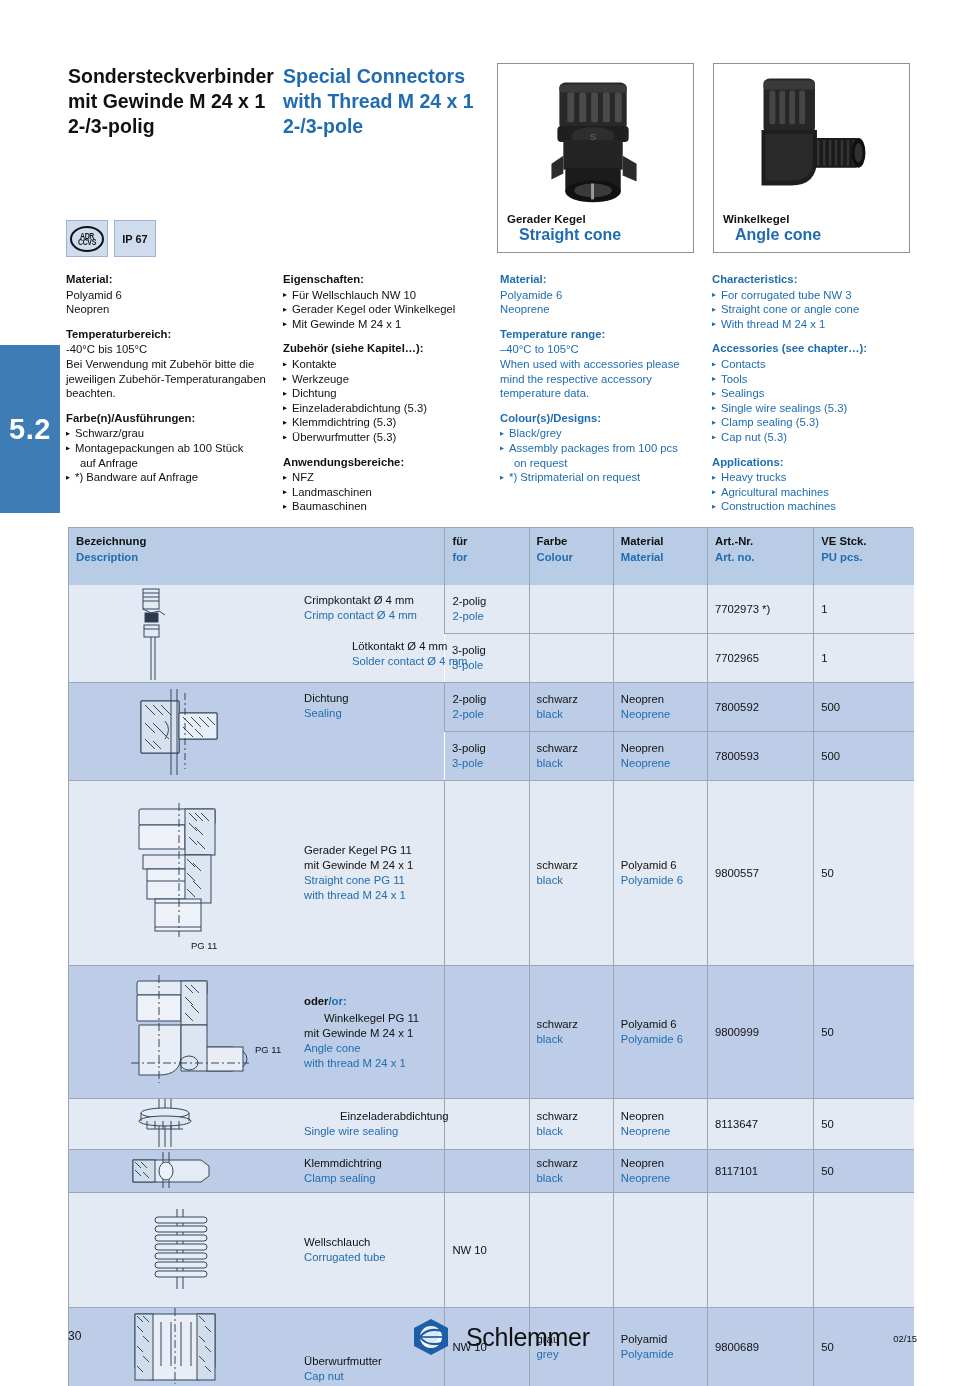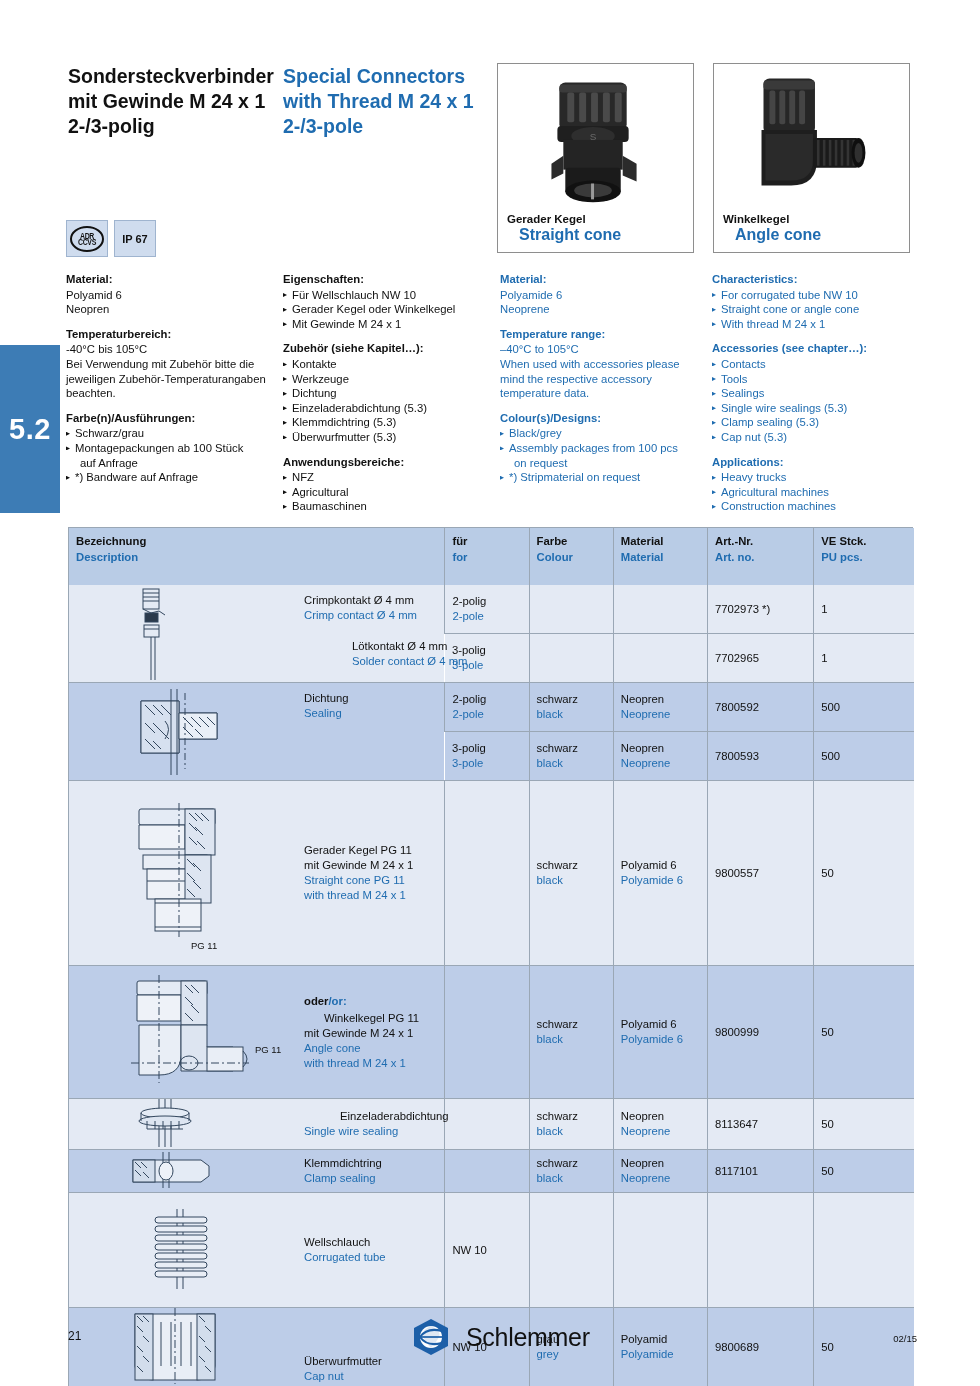--- a/index.html
+++ b/index.html
@@ -248,21 +248,21 @@
           <li><span>Dichtung</span></li>
           <li><span>Einzeladerabdichtung (5.3)</span></li>
           <li><span>Klemmdichtring (5.3)</span></li>
           <li><span>Überwurfmutter (5.3)</span></li>
         </ul>
       </div>
       <div class="grp">
         <h4>Anwendungsbereiche:</h4>
         <ul>
           <li><span>NFZ</span></li>
-          <li><span>Agricultural</span></li>
+          <li><span>Landmaschinen</span></li>
           <li><span>Baumaschinen</span></li>
         </ul>
       </div>
     </div>
   <div class="spec-col c3">
       <div class="grp">
         <h4>Material:</h4>
         <p>Polyamide 6</p>
         <p>Neoprene</p>
       </div>
@@ -277,21 +277,21 @@
           <li><span>Black/grey</span></li>
           <li><span>Assembly packages from 100 pcs</span><span class="cont">on request</span></li>
           <li><span>*) Stripmaterial on request</span></li>
         </ul>
       </div>
     </div>
   <div class="spec-col c4">
       <div class="grp">
         <h4>Characteristics:</h4>
         <ul>
-          <li><span>For corrugated tube NW 10</span></li>
+          <li><span>For corrugated tube NW 3</span></li>
           <li><span>Straight cone or angle cone</span></li>
           <li><span>With thread M 24 x 1</span></li>
         </ul>
       </div>
       <div class="grp">
         <h4>Accessories (see chapter…):</h4>
         <ul>
           <li><span>Contacts</span></li>
           <li><span>Tools</span></li>
           <li><span>Sealings</span></li>
@@ -791,21 +791,21 @@
             <td>
               <div class="cell">
                 <span class="de">50</span>
               </div>
             </td>
           </tr>
         </tbody>
     </table>
   </div>
 
-  <div class="pg-num">21</div>
+  <div class="pg-num">30</div>
   <div class="logo">
     <svg width="36" height="38" viewBox="0 0 36 38">
       <polygon points="18,1 35,10 35,28 18,37 1,28 1,10" fill="#1c5fa8"></polygon>
       <circle cx="18" cy="19" r="11" fill="#ffffff"></circle>
       <path d="M18 8 Q29 13 26 19 Q23 25 18 30 Q13 25 10 19 Q7 13 18 8 Z" fill="#1c5fa8" opacity="0.14"></path>
       <path d="M7 19 Q14 9 29 13" stroke="#1c5fa8" stroke-width="2.1" fill="none"></path>
       <path d="M7 19 Q14 29 29 25" stroke="#1c5fa8" stroke-width="2.1" fill="none"></path>
       <line x1="8" y1="19" x2="29" y2="19" stroke="#1c5fa8" stroke-width="1.7"></line>
     </svg>
     <span class="logo-text">Schlemmer</span>

